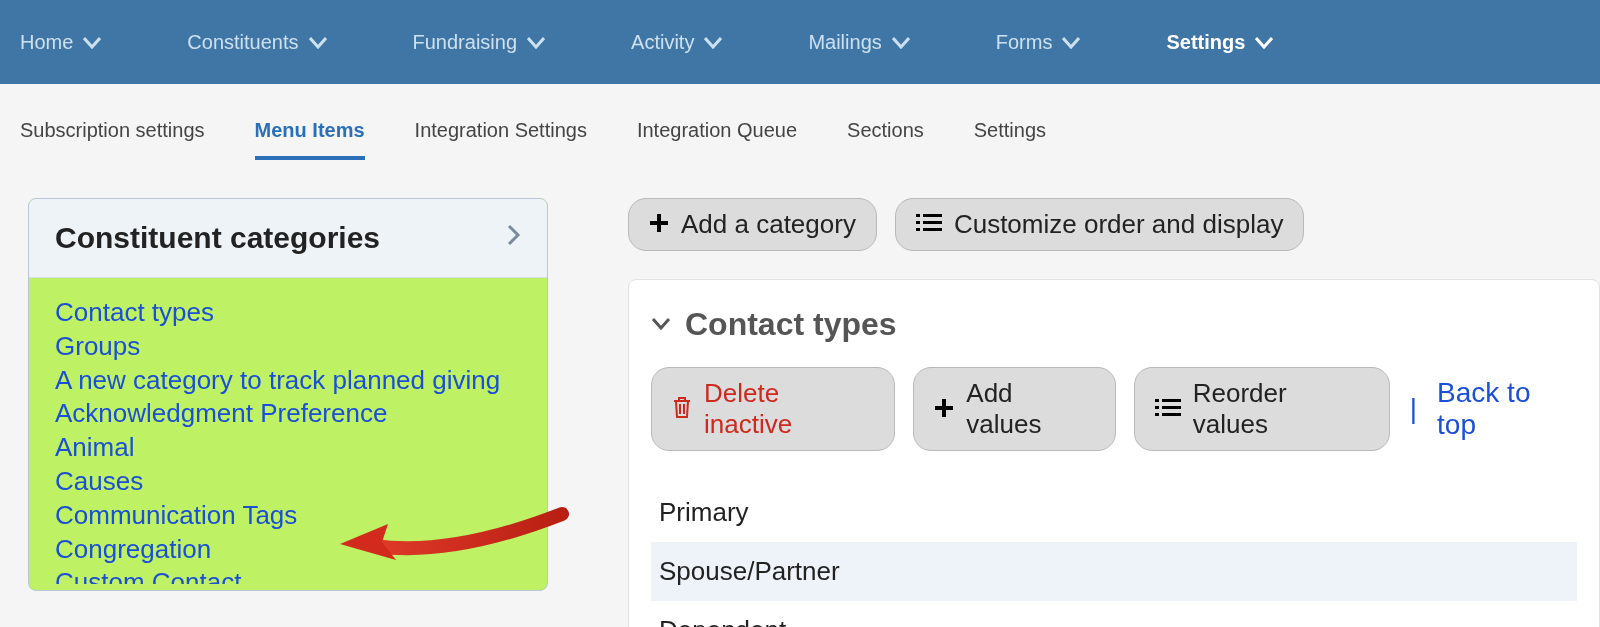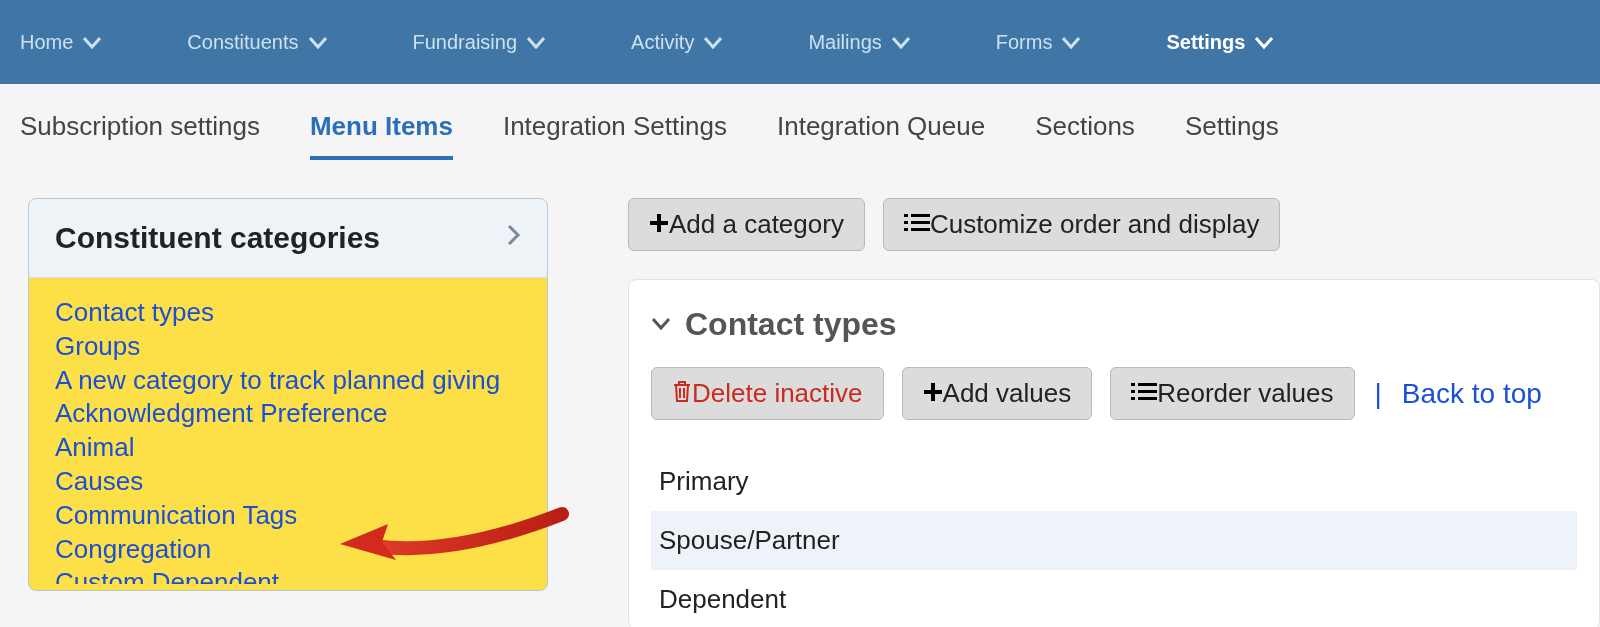--- a/index.html
+++ b/index.html
@@ -42,21 +42,21 @@
   
   .subtabs {
     display: flex;
     align-items: flex-end;
     padding: 0 20px;
     height: 76px;
     background: #f5f5f5;
     gap: 50px;
   }
   .subtabs .tab {
-    font-size: 26px;
+    font-size: 20px;
     color: #444;
     padding: 20px 0 18px 0;
     cursor: pointer;
   }
   .subtabs .tab.active {
     color: #2b6fb8;
     font-weight: 700;
     border-bottom: 4px solid #2b6fb8;
     padding-bottom: 14px;
   }
@@ -68,21 +68,21 @@
     padding: 38px 0 0 28px;
     gap: 80px;
   }
 
   
   .panel {
     width: 520px;
     border: 1px solid #b8c6d6;
     border-radius: 8px;
     overflow: hidden;
-    background: #fde047;
+    background: #bef264;
   }
   .panel-header {
     background: #eef3f8;
     border-bottom: 1px solid #d7e0ea;
     padding: 22px 26px;
     display: flex;
     align-items: center;
     justify-content: space-between;
   }
   .panel-header .title {
@@ -116,26 +116,27 @@
     min-width: 0;
   }
   .toolbar {
     display: flex;
     gap: 18px;
     margin-bottom: 28px;
   }
   .btn {
     background: #dcdcdc;
     border: 1px solid #b9b9b9;
-    border-radius: 6px;
+    border-radius: 18px;
     padding: 10px 20px;
     font-size: 26px;
     color: #222;
     display: inline-flex;
     align-items: center;
+    gap: 12px;
     cursor: pointer;
   }
   .btn .ic { font-weight: 900; }
   .btn.danger .txt { color: #cc2a1f; }
   .btn.danger .ic { color: #cc2a1f; }
 
   .card {
     background: #fff;
     border: 1px solid #e2e2e2;
     border-radius: 8px;
@@ -282,21 +283,21 @@
     </div>
     <div class="panel-body">
       <a class="catlink">Contact types</a>
       <a class="catlink">Groups</a>
       <a class="catlink">A new category to track planned giving</a>
       <a class="catlink">Acknowledgment Preference</a>
       <a class="catlink">Animal</a>
       <a class="catlink">Causes</a>
       <a class="catlink">Communication Tags</a>
       <a class="catlink">Congregation</a>
-      <a class="catlink partial">Custom Dependent</a>
+      <a class="catlink partial">Custom Contact</a>
     </div>
   </div>
 
   <div class="main">
     <div class="toolbar">
       <div class="btn">
         <span class="ic">
           <svg class="plus" viewBox="0 0 20 20">
               <path d="M10 1 V19 M1 10 H19" stroke="#000" stroke-width="4"></path>
             </svg>

